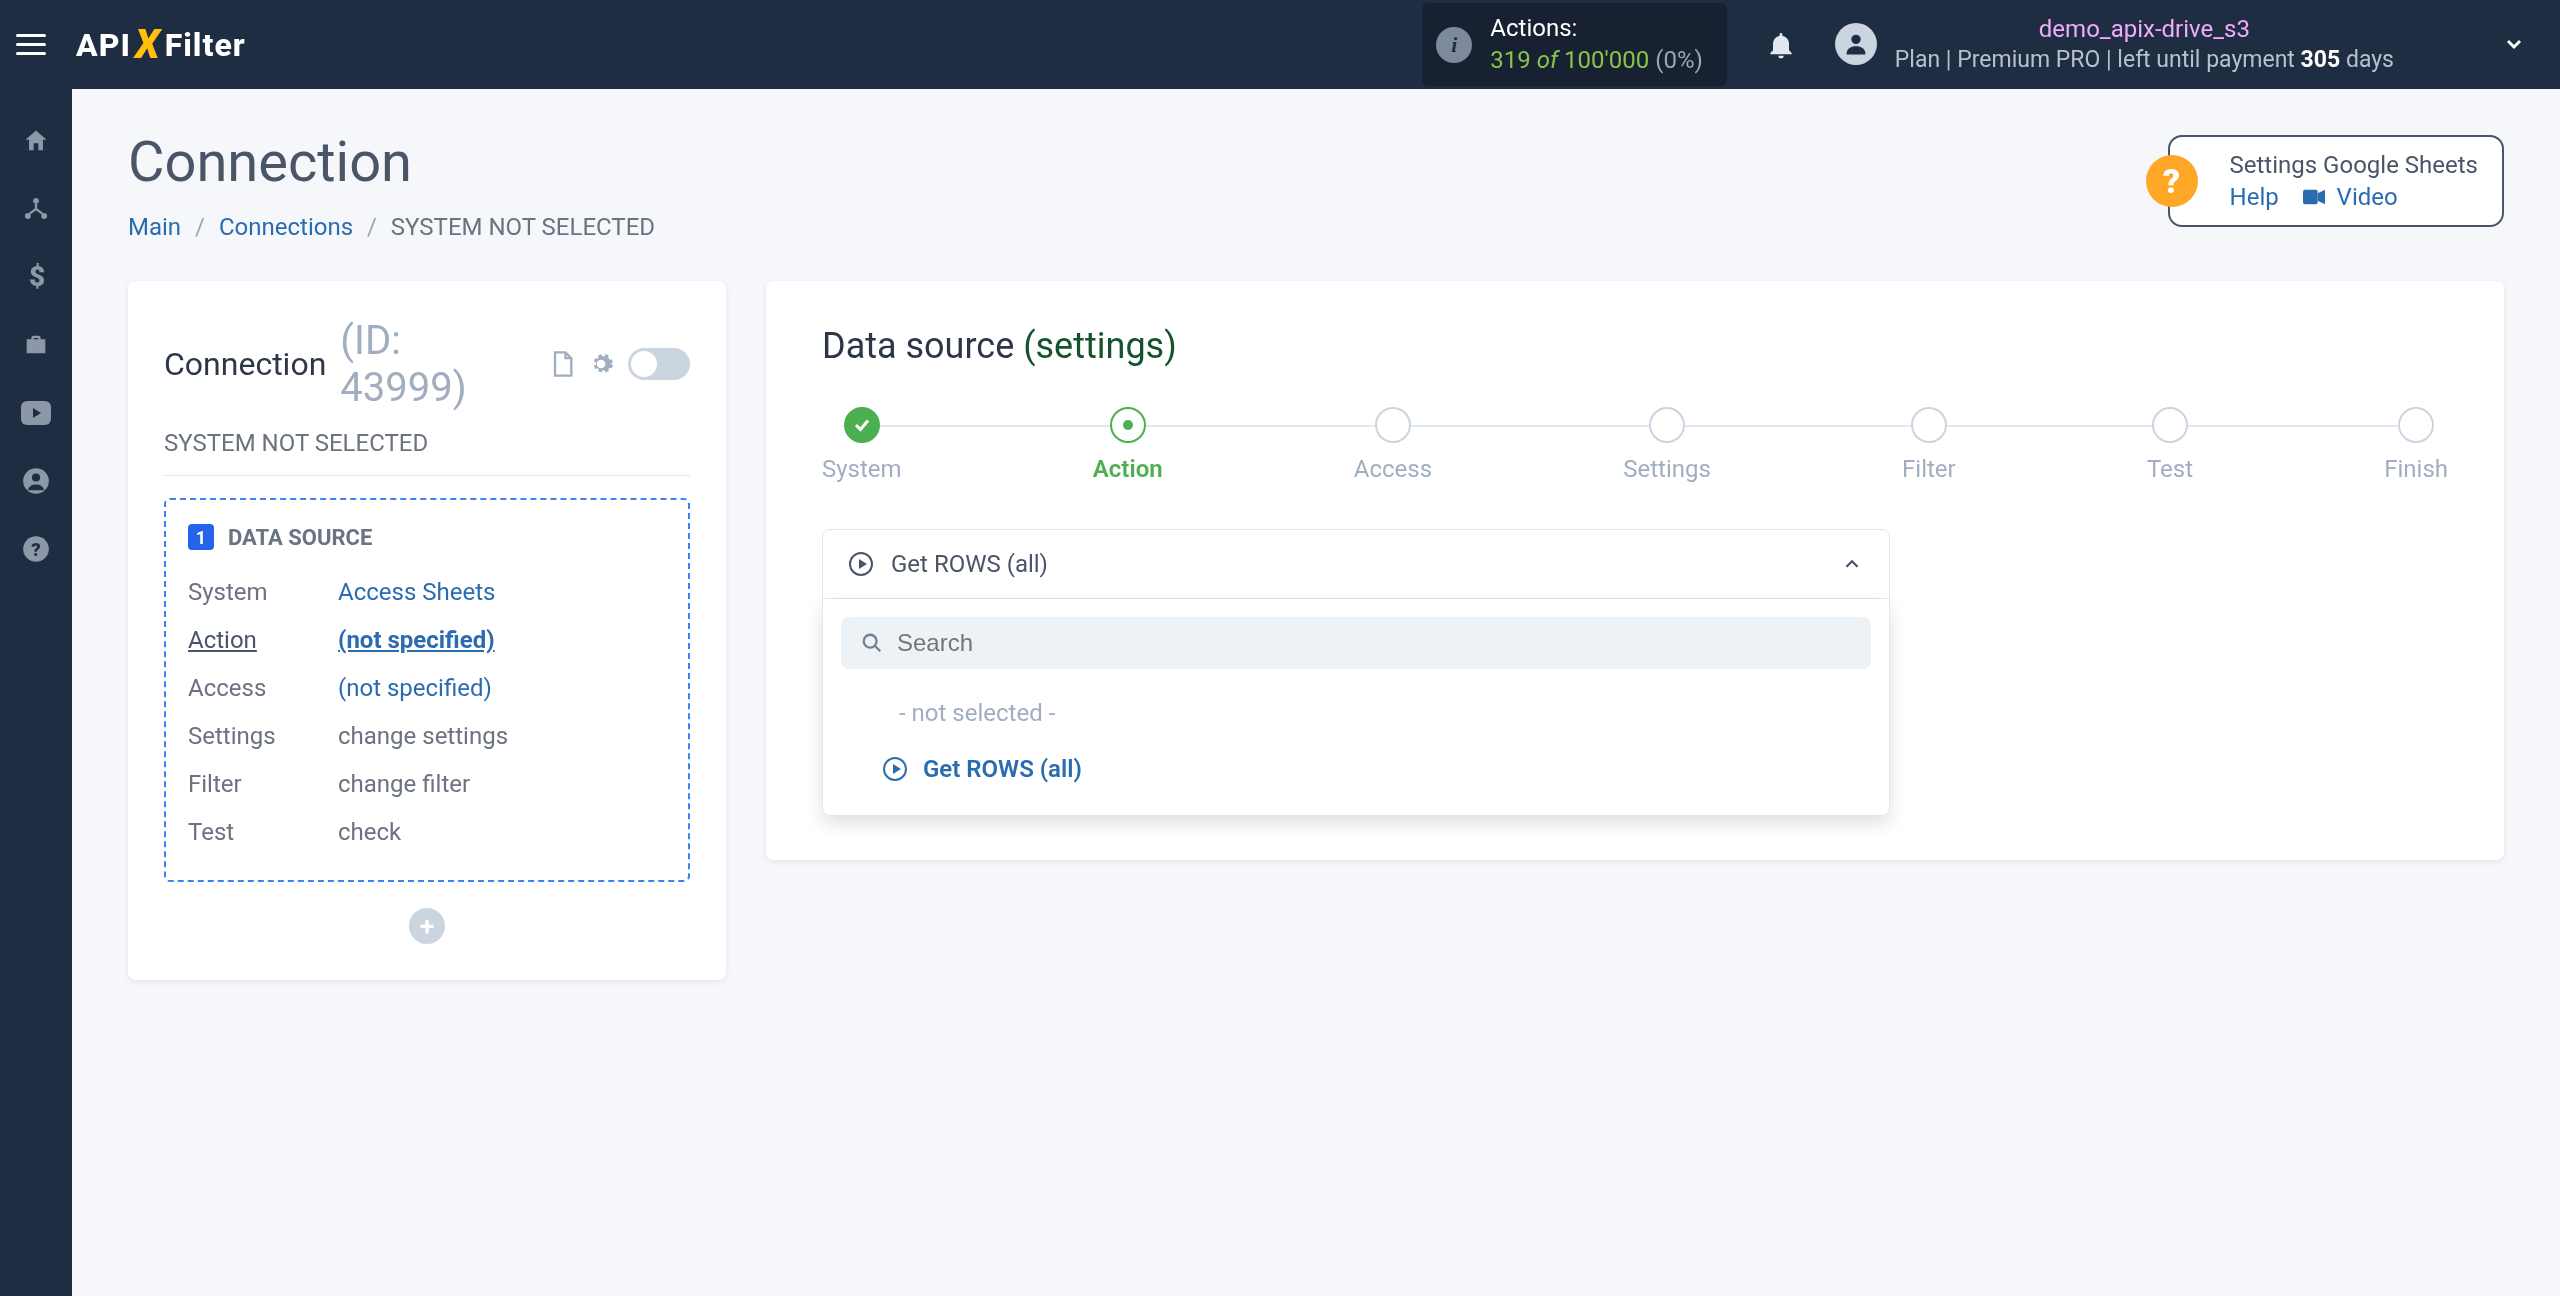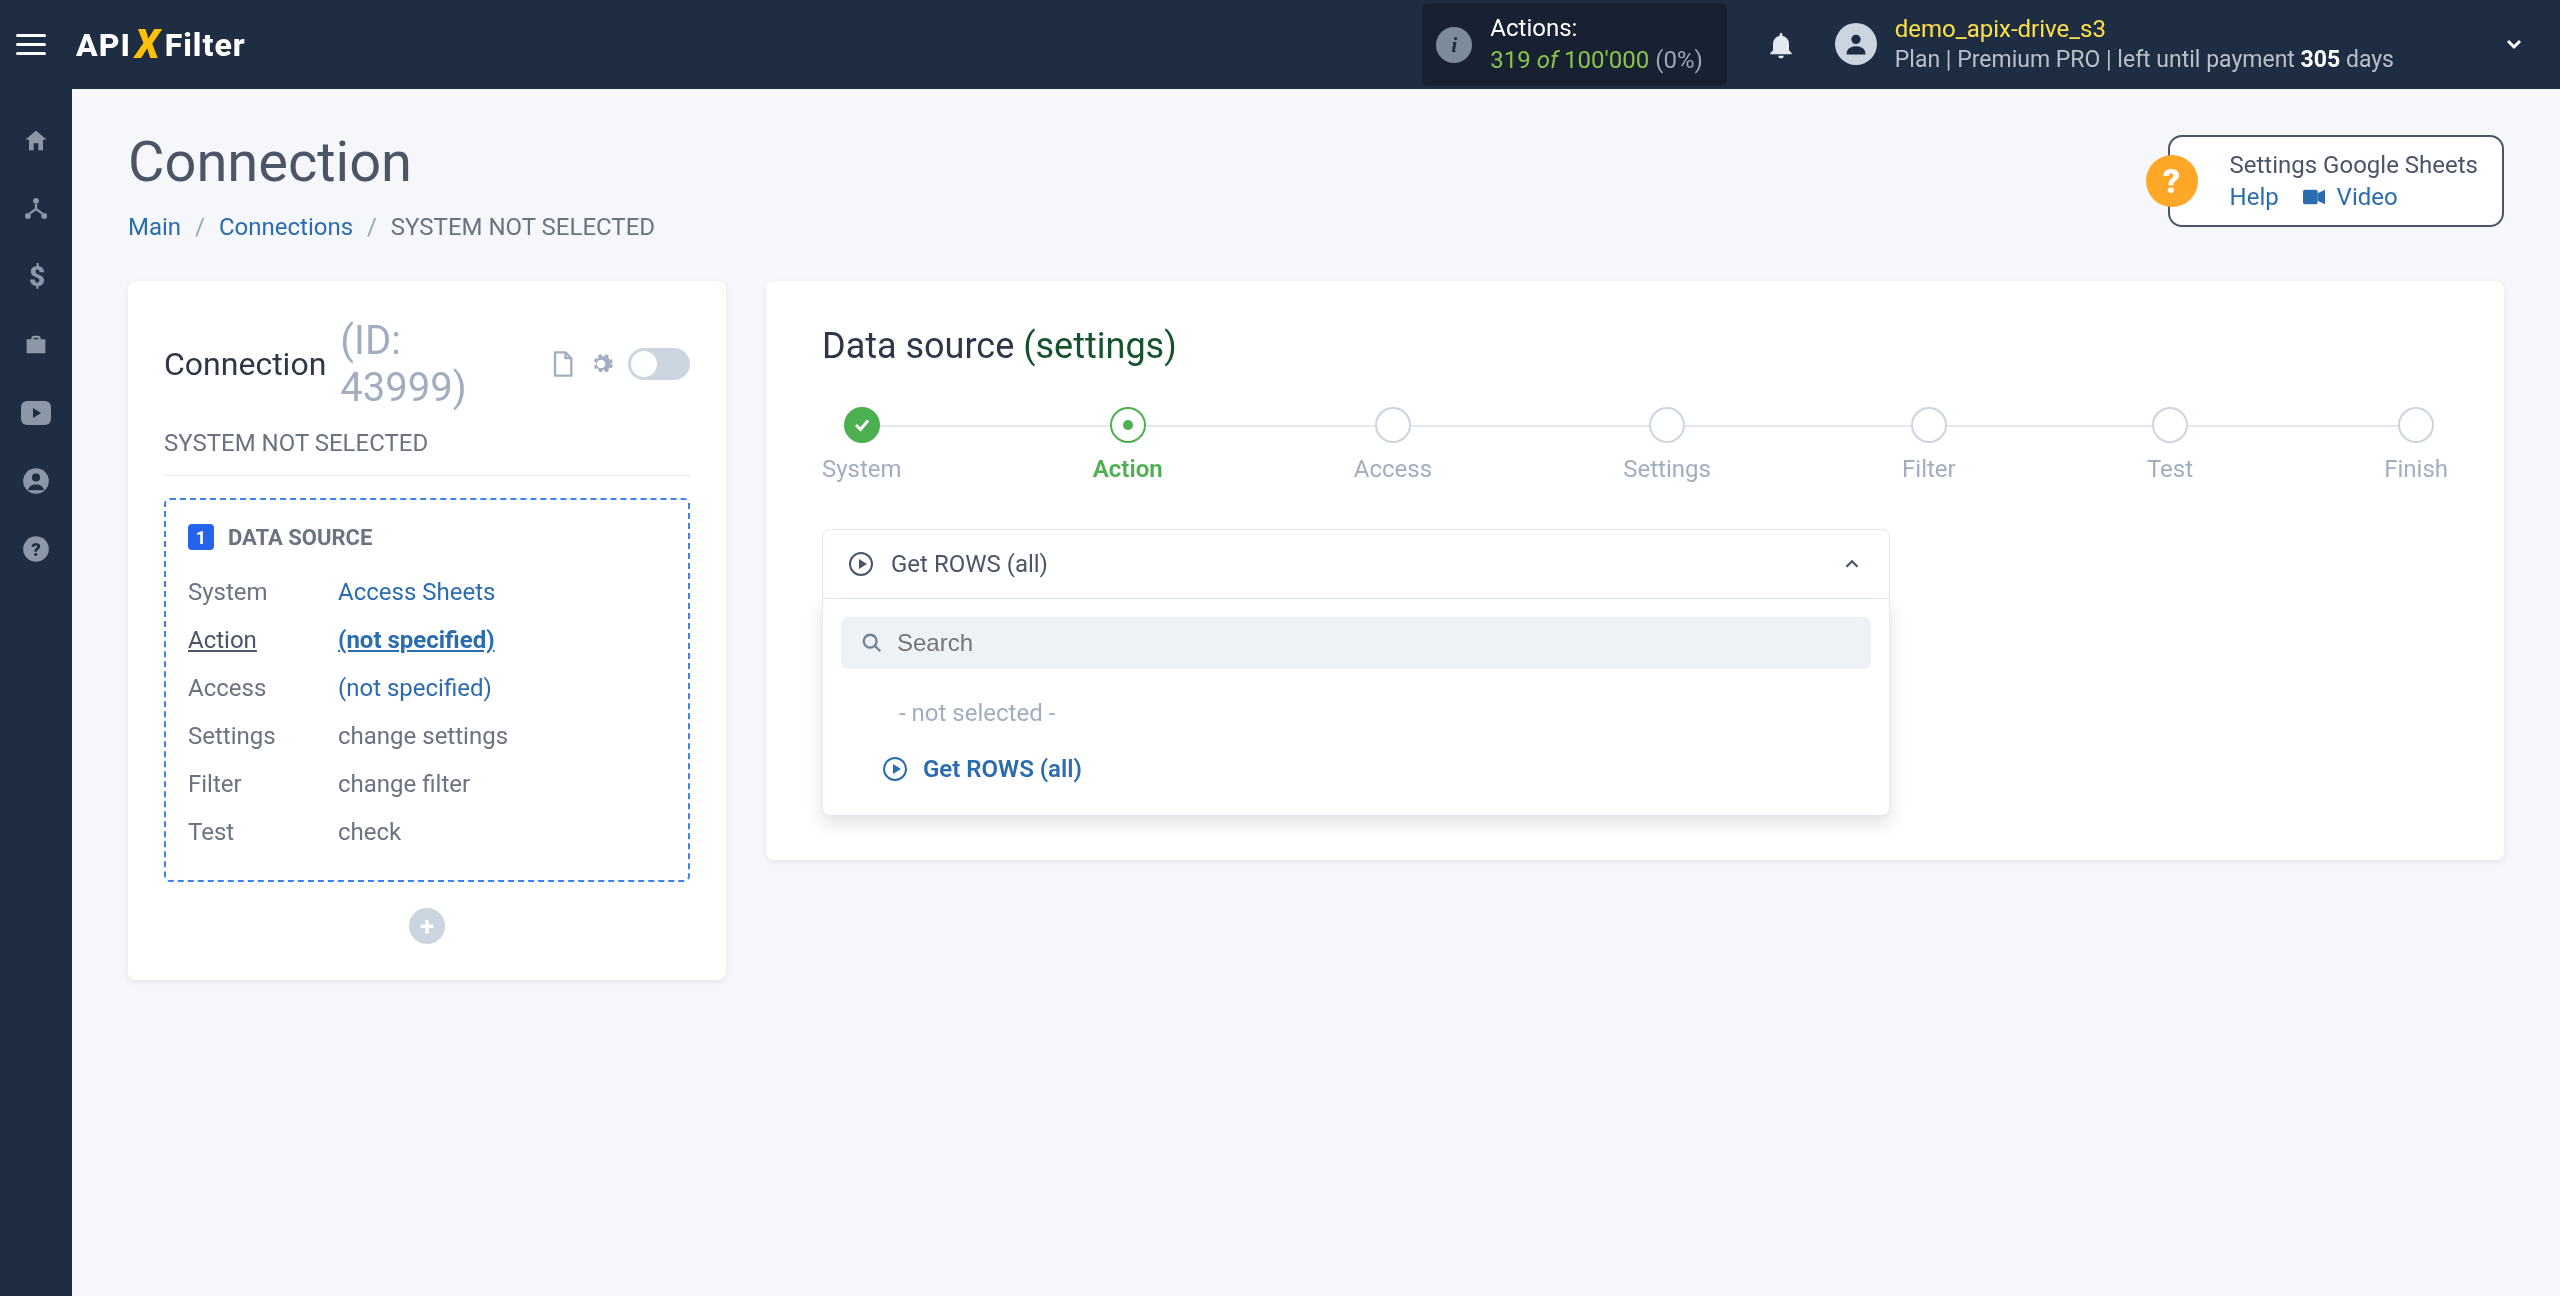--- a/index.html
+++ b/index.html
@@ -47,21 +47,21 @@
 .actions-text .count { color: #8bc34a; }
 .actions-text .of { color: #8bc34a; font-style: italic;}
 .actions-text .pct { color: #9aa5b5; }
 .bell-icon { margin-right: 38px; cursor: pointer; color: #e2e8f0; }
 .user-block { display: flex; align-items: center; gap: 18px; cursor: pointer;}
 .avatar-circle {
   width: 42px; height: 42px; border-radius: 50%; background: #cbd5e0;
   display: flex; align-items: center; justify-content: center; color: #1f2d42;
 }
 .user-text { font-size: 24px; line-height: 1.3; }
-.user-text .username { color: #fde047; }
+.user-text .username { color: #f0abfc; text-align: center; }
 .user-text .plan { color: #b8c0cc; font-size: 23px; }
 .user-text .days { color: #fff; font-weight: 700; }
 .chevron-down { margin-left: 90px; cursor: pointer; color: #fff;}
 
 
 .body-row { display: flex; flex: 1; }
 
 
 .sidebar {
   width: 72px;

